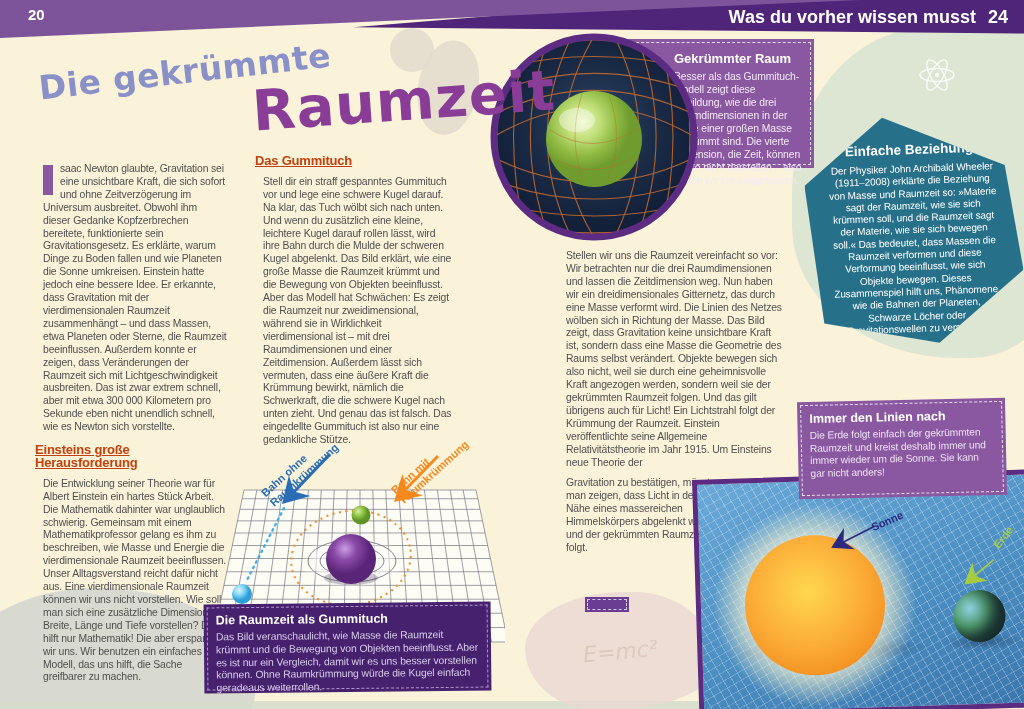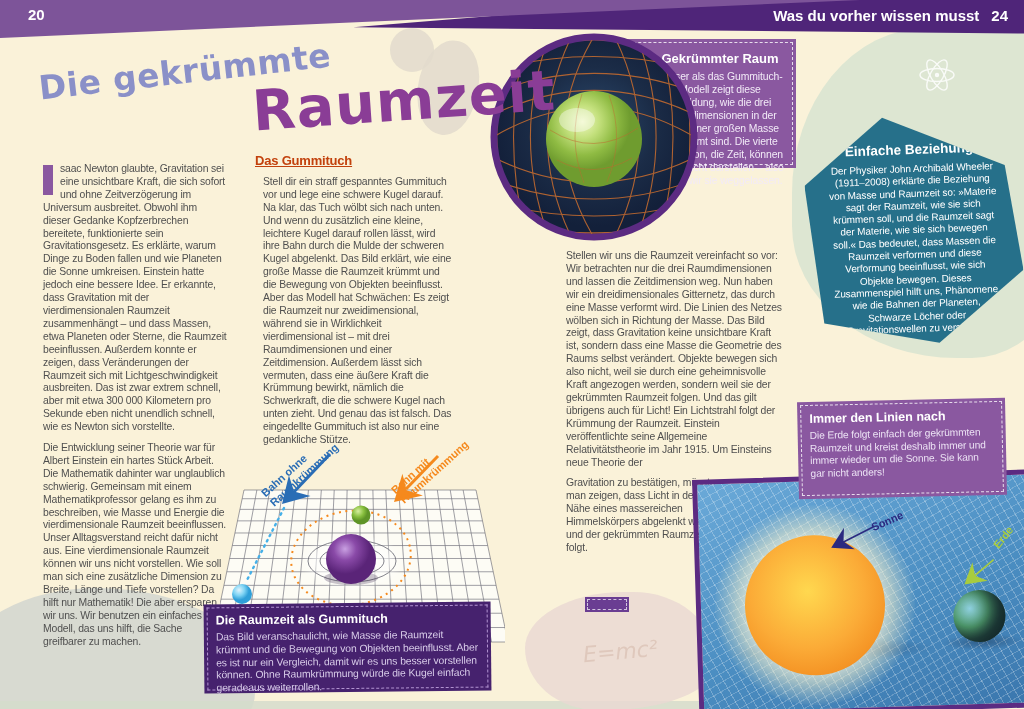--- a/index.html
+++ b/index.html
@@ -5,21 +5,21 @@
   html,body{margin:0;padding:0;}
   .page{
     position:relative;width:1024px;height:709px;overflow:hidden;
     background:#faf2d9;font-family:"Liberation Sans",sans-serif;
   }
   
   .band{position:absolute;left:0;top:0;width:1024px;height:40px;}
   .band-dark{background:#4f2579;clip-path:polygon(34.5% 68%,67% 0,100% 0,100% 84%);z-index:3;}
   .band-light{background:#7d5499;clip-path:polygon(0 0,84% 0,0 95%);z-index:4;}
   .pageno-left{position:absolute;left:28px;top:6px;color:#fff;font-weight:bold;font-size:15px;z-index:5;}
-  .header-right{position:absolute;right:16px;top:7px;color:#fff;font-weight:bold;font-size:15px;z-index:5;display:flex;gap:12px;margin-left:20px;}
+  .header-right{position:absolute;right:16px;top:7px;color:#fff;font-weight:bold;font-size:18px;z-index:5;display:flex;gap:12px;margin-left:20px;}
   
   .blob{position:absolute;z-index:1;}
   .blob-sage{left:792px;top:28px;width:300px;height:330px;background:#dde6d2;border-radius:45% 30% 40% 55%/50% 35% 55% 40%;}
   .blob-glove1{left:390px;top:28px;width:44px;height:44px;background:#e2dacd;border-radius:50%;opacity:.85;}
   .blob-glove2{left:418px;top:40px;width:60px;height:95px;background:#e2dacd;border-radius:48% 52% 45% 55%;transform:rotate(14deg);opacity:.85;}
   .blob-bl{left:-35px;top:588px;width:290px;height:165px;background:#ccd2cd;border-radius:50% 60% 40% 50%;opacity:.75;}
   .blob-strip{left:0px;top:701px;width:760px;height:10px;background:#d5dccb;opacity:.85;}
   .blob-emc{left:525px;top:592px;width:190px;height:118px;background:#ead9d3;opacity:.8;border-radius:55% 45% 60% 40%/50% 60% 40% 55%;
     display:flex;align-items:center;justify-content:center;}
   .emc-text{color:#d9beb6;font-size:22px;font-style:italic;transform:rotate(-5deg);font-family:"DejaVu Sans",sans-serif;}
@@ -36,21 +36,21 @@
   .col1{left:35px;top:155px;width:200px;}
   .col2{left:255px;top:155px;width:207px;}
   .colv{left:558px;top:242px;width:232px;}
   .colv .narrow{width:157px;}
   .dropcap{float:left;width:10px;height:30px;background:#8a58a0;color:transparent;margin:2px 7px 0 0;overflow:hidden;}
   
   .stitched{outline:1.5px dashed rgba(255,255,255,.8);outline-offset:-4px;}
   .pbox{position:absolute;background:#8a58a0;color:#fff;z-index:3;box-sizing:border-box;}
   .pbox h4{margin:0 0 4px 0;font-size:13px;color:#fff;}
   .pbox .btxt{font-size:10.4px;line-height:13px;color:#f2eaf7;letter-spacing:-.1px;}
-  .box-gek{left:610px;top:39px;width:186px;height:129px;padding:12px 12px 10px 46px;text-align:center;}
+  .box-gek{left:628px;top:39px;width:186px;height:129px;padding:12px 12px 10px 46px;}
   .box-immer{left:798px;top:400px;width:208px;height:97px;padding:10px 12px;transform:rotate(-1.2deg);z-index:6;}
   .box-immer h4{font-size:12.5px;}
   .box-immer .btxt{font-size:10.2px;line-height:12.6px;color:#ece2f4;}
   .box-caption{left:204px;top:603px;width:287px;height:89px;background:#46226e;padding:9px 12px;transform:rotate(-.6deg);z-index:6;
     outline:1.5px dashed rgba(190,160,220,.9);outline-offset:-4px;}
   .box-caption h4{font-size:12.5px;}
   .box-caption .btxt{font-size:10.4px;line-height:12.8px;color:#d8cce9;}
   .patch{position:absolute;left:585px;top:597px;width:44px;height:15px;background:#6a3d92;z-index:5;
     outline:1px dashed rgba(255,255,255,.7);outline-offset:-3px;}
   
@@ -117,20 +117,21 @@
   <div class="header-right">
     <span>Was du vorher wissen musst</span>
     <span>24</span>
   </div>
 
   <div class="title1">Die gekrümmte</div>
   <div class="title2">Raumzeit</div>
 
   <div class="col col1">
     <p><span class="dropcap">I</span><span>saac Newton glaubte, Gravitation sei eine unsichtbare Kraft, die sich sofort und ohne Zeitverzögerung im Universum ausbreitet. Obwohl ihm dieser Gedanke Kopfzerbrechen bereitete, funktionierte sein Gravitationsgesetz. Es erklärte, warum Dinge zu Boden fallen und wie Planeten die Sonne umkreisen. Einstein hatte jedoch eine bessere Idee. Er erkannte, dass Gravitation mit der vierdimensionalen Raumzeit zusammenhängt – und dass Massen, etwa Planeten oder Sterne, die Raumzeit beeinflussen. Außerdem konnte er zeigen, dass Veränderungen der Raumzeit sich mit Lichtgeschwindigkeit ausbreiten. Das ist zwar extrem schnell, aber mit etwa 300 000 Kilometern pro Sekunde eben nicht unendlich schnell, wie es Newton sich vorstellte.</span></p>
+    <h3>Einsteins große Herausforderung</h3>
     <p>Die Entwicklung seiner Theorie war für Albert Einstein ein hartes Stück Arbeit. Die Mathematik dahinter war unglaublich schwierig. Gemeinsam mit einem Mathematikprofessor gelang es ihm zu beschreiben, wie Masse und Energie die vierdimensionale Raumzeit beeinflussen. Unser Alltagsverstand reicht dafür nicht aus. Eine vierdimensionale Raumzeit können wir uns nicht vorstellen. Wie soll man sich eine zusätzliche Dimension zu Breite, Länge und Tiefe vorstellen? Da hilft nur Mathematik! Die aber ersparen wir uns. Wir benutzen ein einfaches Modell, das uns hilft, die Sache greifbarer zu machen.</p>
   </div>
 
   <div class="col col2">
     <h3 class="first">Das Gummituch</h3>
     <p>Stell dir ein straff gespanntes Gummituch vor und lege eine schwere Kugel darauf. Na klar, das Tuch wölbt sich nach unten. Und wenn du zusätzlich eine kleine, leichtere Kugel darauf rollen lässt, wird ihre Bahn durch die Mulde der schweren Kugel abgelenkt. Das Bild erklärt, wie eine große Masse die Raumzeit krümmt und die Bewegung von Objekten beeinflusst. Aber das Modell hat Schwächen: Es zeigt die Raumzeit nur zweidimensional, während sie in Wirklichkeit vierdimensional ist – mit drei Raumdimensionen und einer Zeitdimension. Außerdem lässt sich vermuten, dass eine äußere Kraft die Krümmung bewirkt, nämlich die Schwerkraft, die die schwere Kugel nach unten zieht. Und genau das ist falsch. Das eingedellte Gummituch ist also nur eine gedankliche Stütze.</p>
   </div>
 
   <div class="col colv">
     <p>Stellen wir uns die Raumzeit vereinfacht so vor: Wir betrachten nur die drei Raumdimensionen und lassen die Zeitdimension weg. Nun haben wir ein dreidimensionales Gitternetz, das durch eine Masse verformt wird. Die Linien des Netzes wölben sich in Richtung der Masse. Das Bild zeigt, dass Gravitation keine unsichtbare Kraft ist, sondern dass eine Masse die Geometrie des Raums selbst verändert. Objekte bewegen sich also nicht, weil sie durch eine geheimnisvolle Kraft angezogen werden, sondern weil sie der gekrümmten Raumzeit folgen. Und das gilt übrigens auch für Licht! Ein Lichtstrahl folgt der Krümmung der Raumzeit. Einstein veröffentlichte seine Allgemeine Relativitätstheorie im Jahr 1915. Um Einsteins neue Theorie der</p>

